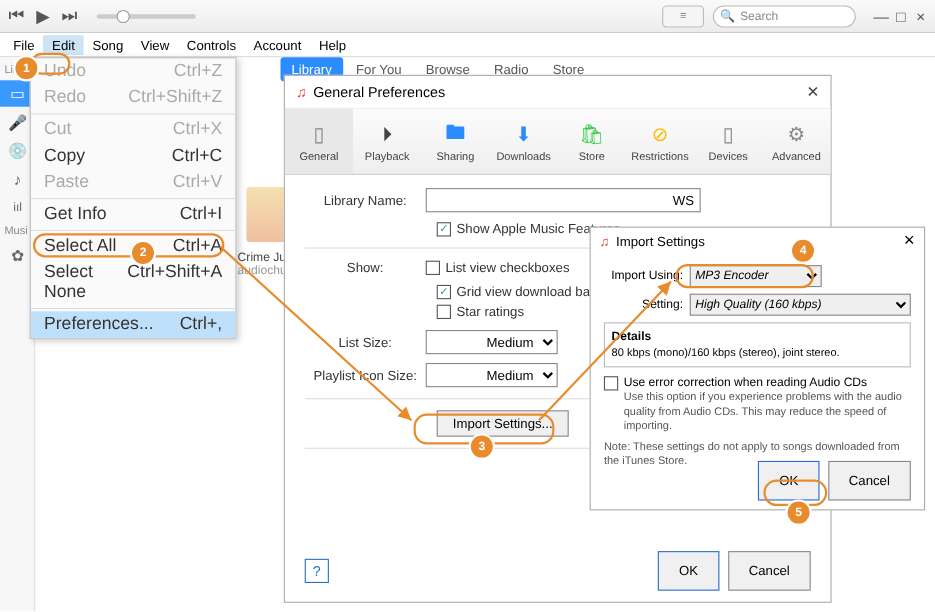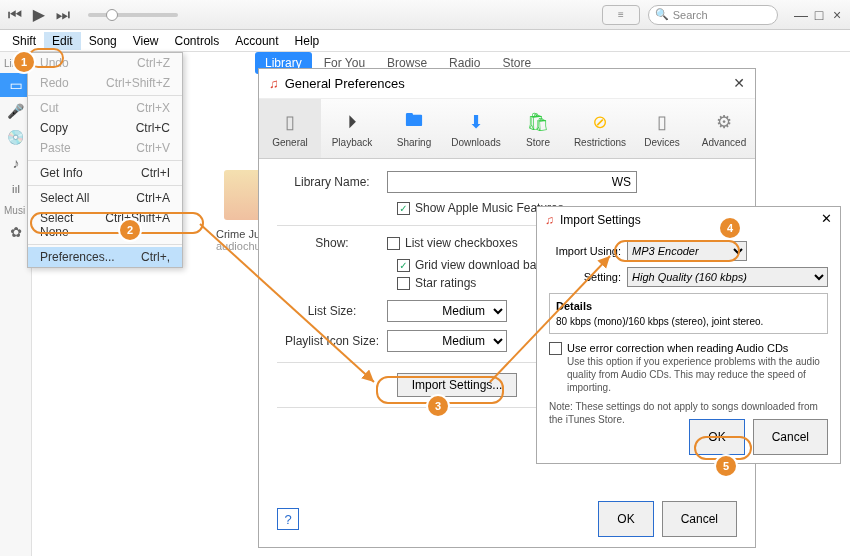--- a/index.html
+++ b/index.html
@@ -28,21 +28,21 @@
 .sidebar-label { font-size: 10px; color: #888; padding: 2px 4px; }
 .sidebar .side-ic { width: 32px; height: 24px; display: flex; align-items: center; justify-content: center; font-size: 14px; color: #666; }
 .side-ic.sel { background: #3a99fc; color: #fff; }
 
 
 .libtabs { position: absolute; top: 52px; left: 255px; display: flex; gap: 2px; font-size: 12px; }
 .libtabs .lt { padding: 4px 10px; color: #555; }
 .libtabs .lt.active { background: #2a8cff; color: #fff; border-radius: 3px; }
 
 
-.dropdown { position: absolute; left: 27px; top: 52px; width: 156px; background: #fafafa; border: 1px solid #bbb; box-shadow: 2px 2px 6px rgba(0,0,0,0.2); font-size: 12px; z-index: 5; }
+.dropdown { position: absolute; left: 27px; top: 52px; width: 188px; background: #fafafa; border: 1px solid #bbb; box-shadow: 2px 2px 6px rgba(0,0,0,0.2); font-size: 16px; z-index: 5; }
 .dropdown .dd-row { display: flex; justify-content: space-between; padding: 3px 12px; color: #333; }
 .dropdown .dd-row.dim { color: #aaa; }
 .dropdown .dd-sep { height: 1px; background: #ddd; margin: 2px 0; }
 .dropdown .dd-row.sel { background: #bfe0fb; }
 
 
 .pod { position: absolute; left: 216px; top: 170px; font-size: 11px; color: #444; text-align: center; }
 .pod .art { width: 40px; height: 50px; margin: 0 auto 8px; background: linear-gradient(#f4e0b0,#f0c0a0); border-radius: 3px; }
 
 
@@ -105,21 +105,21 @@
     </div>
     <div class="win-ctrl">
       <span>—</span>
       <span>□</span>
       <span>×</span>
     </div>
   </div>
 </div>
 
 <div class="menubar">
-  <span class="menu-item">Shift</span>
+  <span class="menu-item">File</span>
   <span class="menu-item highlight">Edit</span>
   <span class="menu-item">Song</span>
   <span class="menu-item">View</span>
   <span class="menu-item">Controls</span>
   <span class="menu-item">Account</span>
   <span class="menu-item">Help</span>
 </div>
 
 <div class="sidebar">
   <div class="sidebar-label">Libra</div>

